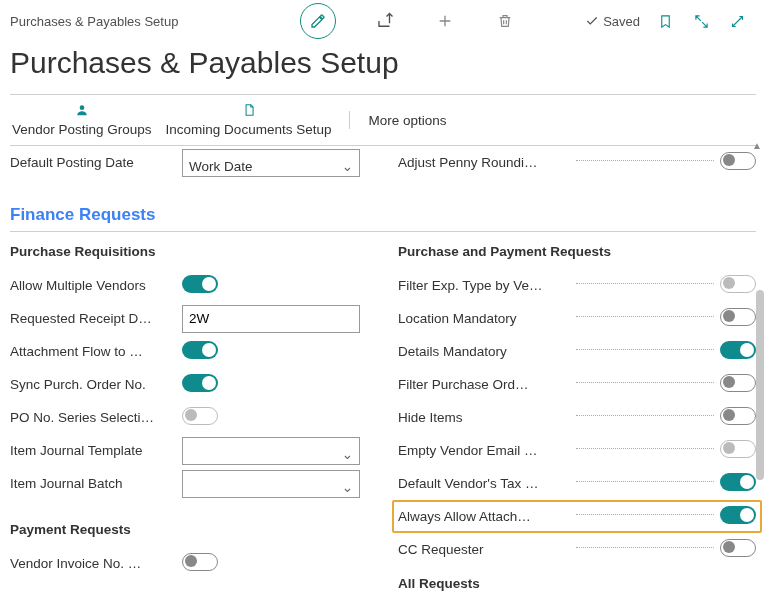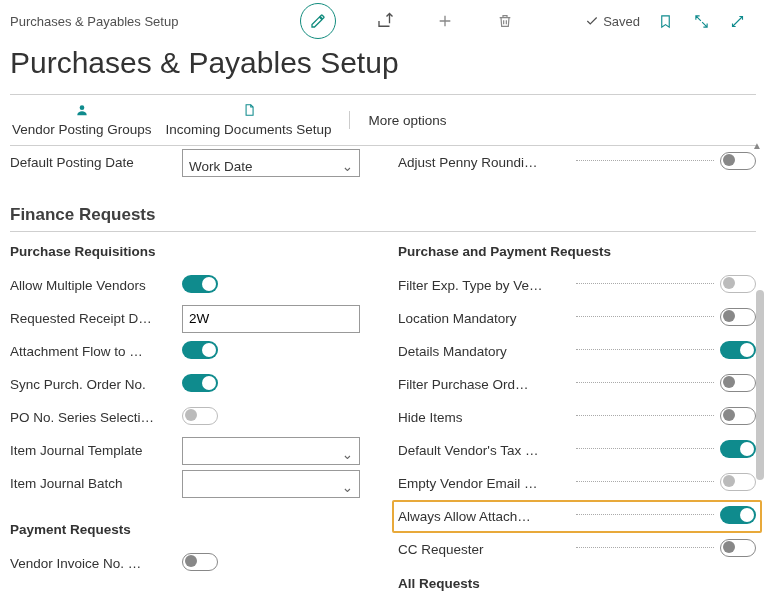--- a/index.html
+++ b/index.html
@@ -27,21 +27,21 @@
   .select { display: flex; align-items: flex-end; justify-content: space-between; cursor: pointer; }
   .select .chev { color: #666; }
   .toggle { width: 36px; height: 18px; border-radius: 10px; background: #ccc; position: relative; cursor: pointer; display: inline-block; }
   .toggle .knob { width: 14px; height: 14px; background: #fff; border-radius: 50%; position: absolute; top: 2px; left: 2px; transition: none; }
   .toggle.on { background: #0f8b8d; }
   .toggle.on .knob { left: 20px; }
   .toggle.outline { background: #fff; border: 1.5px solid #888; width: 36px; height: 18px; }
   .toggle.outline .knob { background: #888; width: 12px; height: 12px; top: 1px; left: 2px; }
   .toggle.outline.disabled { border-color: #bbb; }
   .toggle.outline.disabled .knob { background: #bbb; }
-  .section-title { font-size: 17px; font-weight: 600; color: #404040; margin: 26px 0 6px 0; }
+  .section-title { font-size: 17px; font-weight: 600; color: #3b82f6; margin: 26px 0 6px 0; }
   .section-divider { border-top: 1px solid #cfcfcf; margin-bottom: 12px; }
   .sub-title { font-size: 13.5px; font-weight: 600; margin-bottom: 10px; }
   .highlight-row { border: 2px solid #e8a93a; border-radius: 2px; padding: 0 4px; margin: 0 -6px; }
   .scrollbar { position: absolute; right: 2px; top: 140px; width: 14px; height: 460px; }
   .scrollbar-thumb { position: absolute; right: 0; top: 150px; width: 8px; height: 190px; background: #c7c7c7; border-radius: 4px; }
   .scrollbar-arrow { position: absolute; right: 2px; width: 10px; height: 10px; color: #888; font-size: 10px; text-align: center; }
   .scrollbar-arrow.up { top: 0; }
   svg { display: block; }
 </style>
 </head>
@@ -234,29 +234,29 @@
         <div class="field-ctrl"><span class="toggle outline"><span class="knob"></span></span></div>
       </div>
 
       <div class="field-row">
         <div class="field-label">Hide Items</div>
         <div class="dots"></div>
         <div class="field-ctrl"><span class="toggle outline"><span class="knob"></span></span></div>
       </div>
 
       <div class="field-row">
+        <div class="field-label">Empty Vendor Email …</div>
+        <div class="dots"></div>
+        <div class="field-ctrl"><span class="toggle outline disabled"><span class="knob"></span></span></div>
+      </div>
+
+      <div class="field-row">
         <div class="field-label">Default Vendor's Tax …</div>
         <div class="dots"></div>
         <div class="field-ctrl"><span class="toggle on"><span class="knob"></span></span></div>
-      </div>
-
-      <div class="field-row">
-        <div class="field-label">Empty Vendor Email …</div>
-        <div class="dots"></div>
-        <div class="field-ctrl"><span class="toggle outline disabled"><span class="knob"></span></span></div>
       </div>
 
       <div class="field-row highlight-row">
         <div class="field-label">Always Allow Attach…</div>
         <div class="dots"></div>
         <div class="field-ctrl"><span class="toggle on"><span class="knob"></span></span></div>
       </div>
 
       <div class="field-row">
         <div class="field-label">CC Requester</div>

